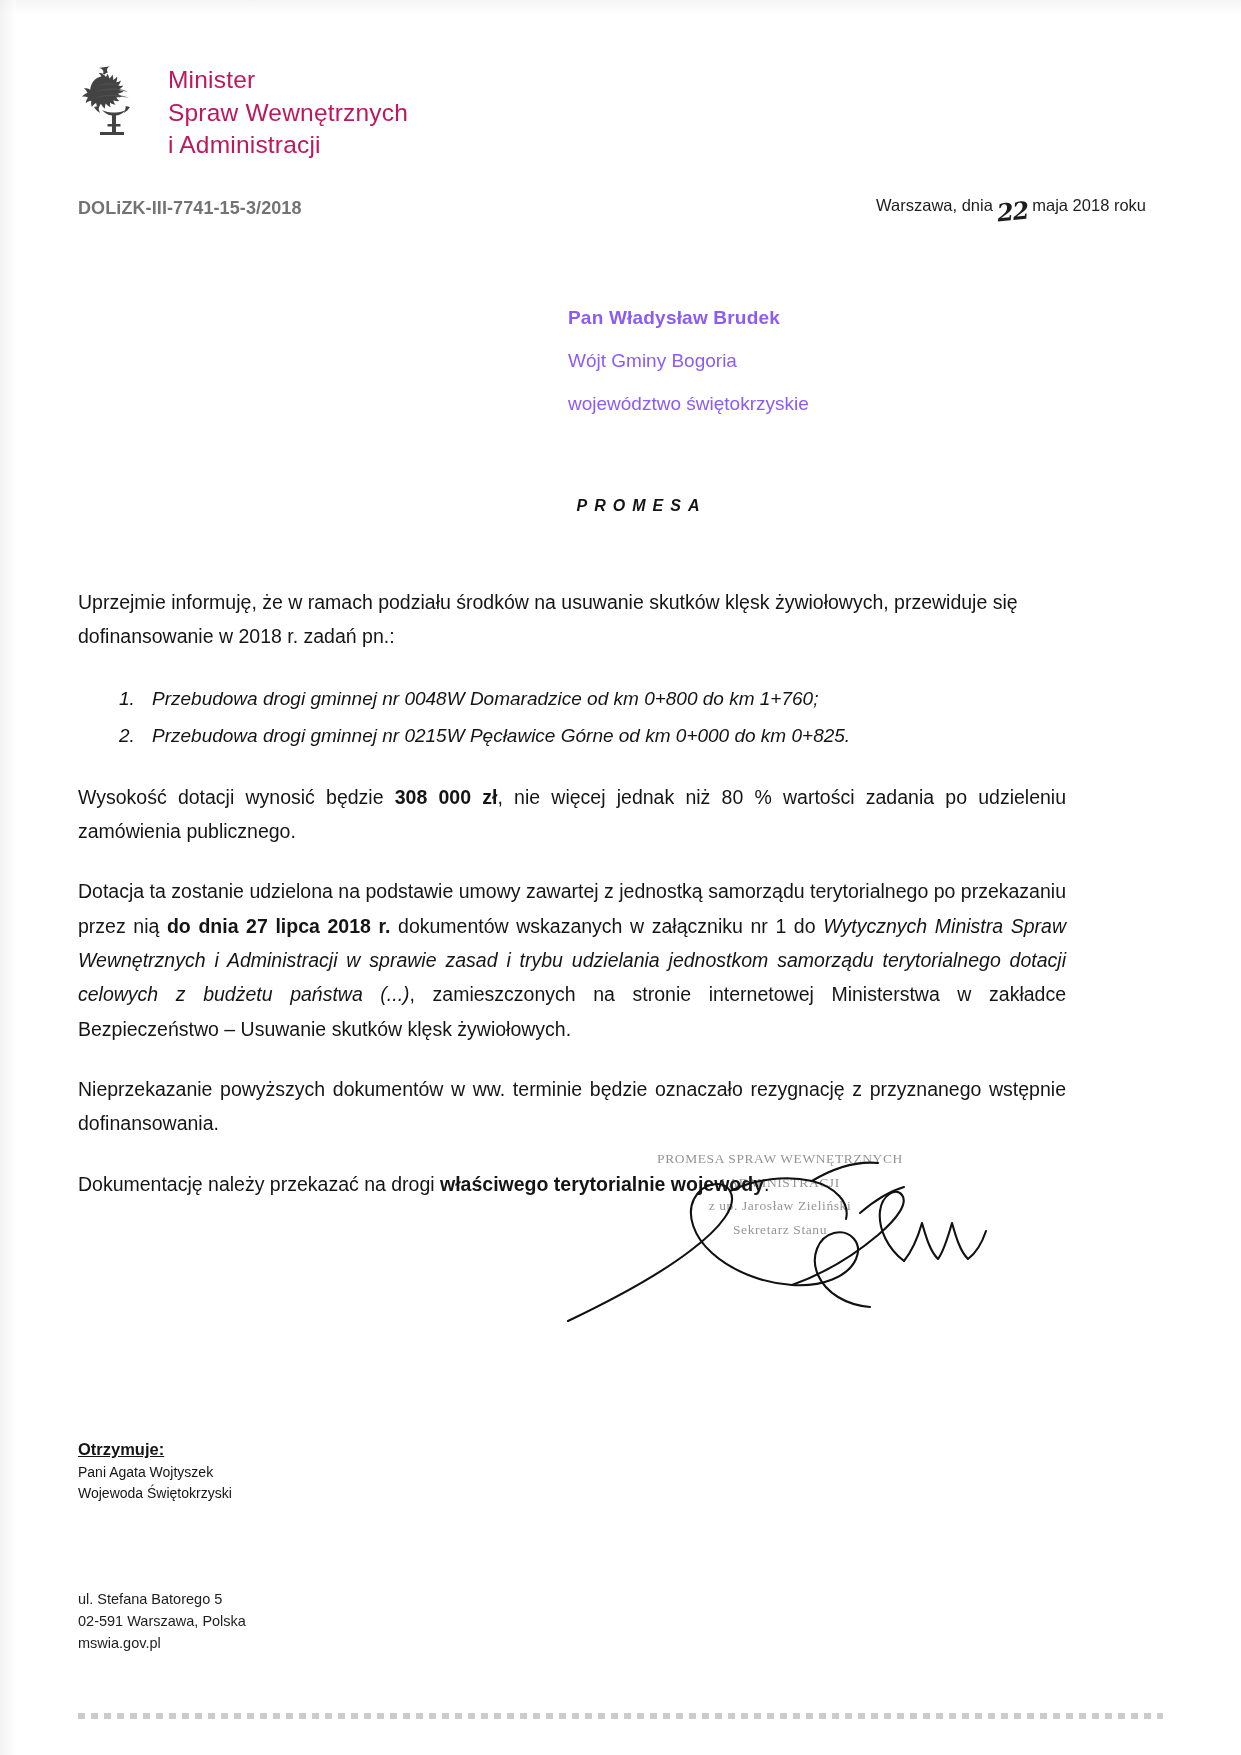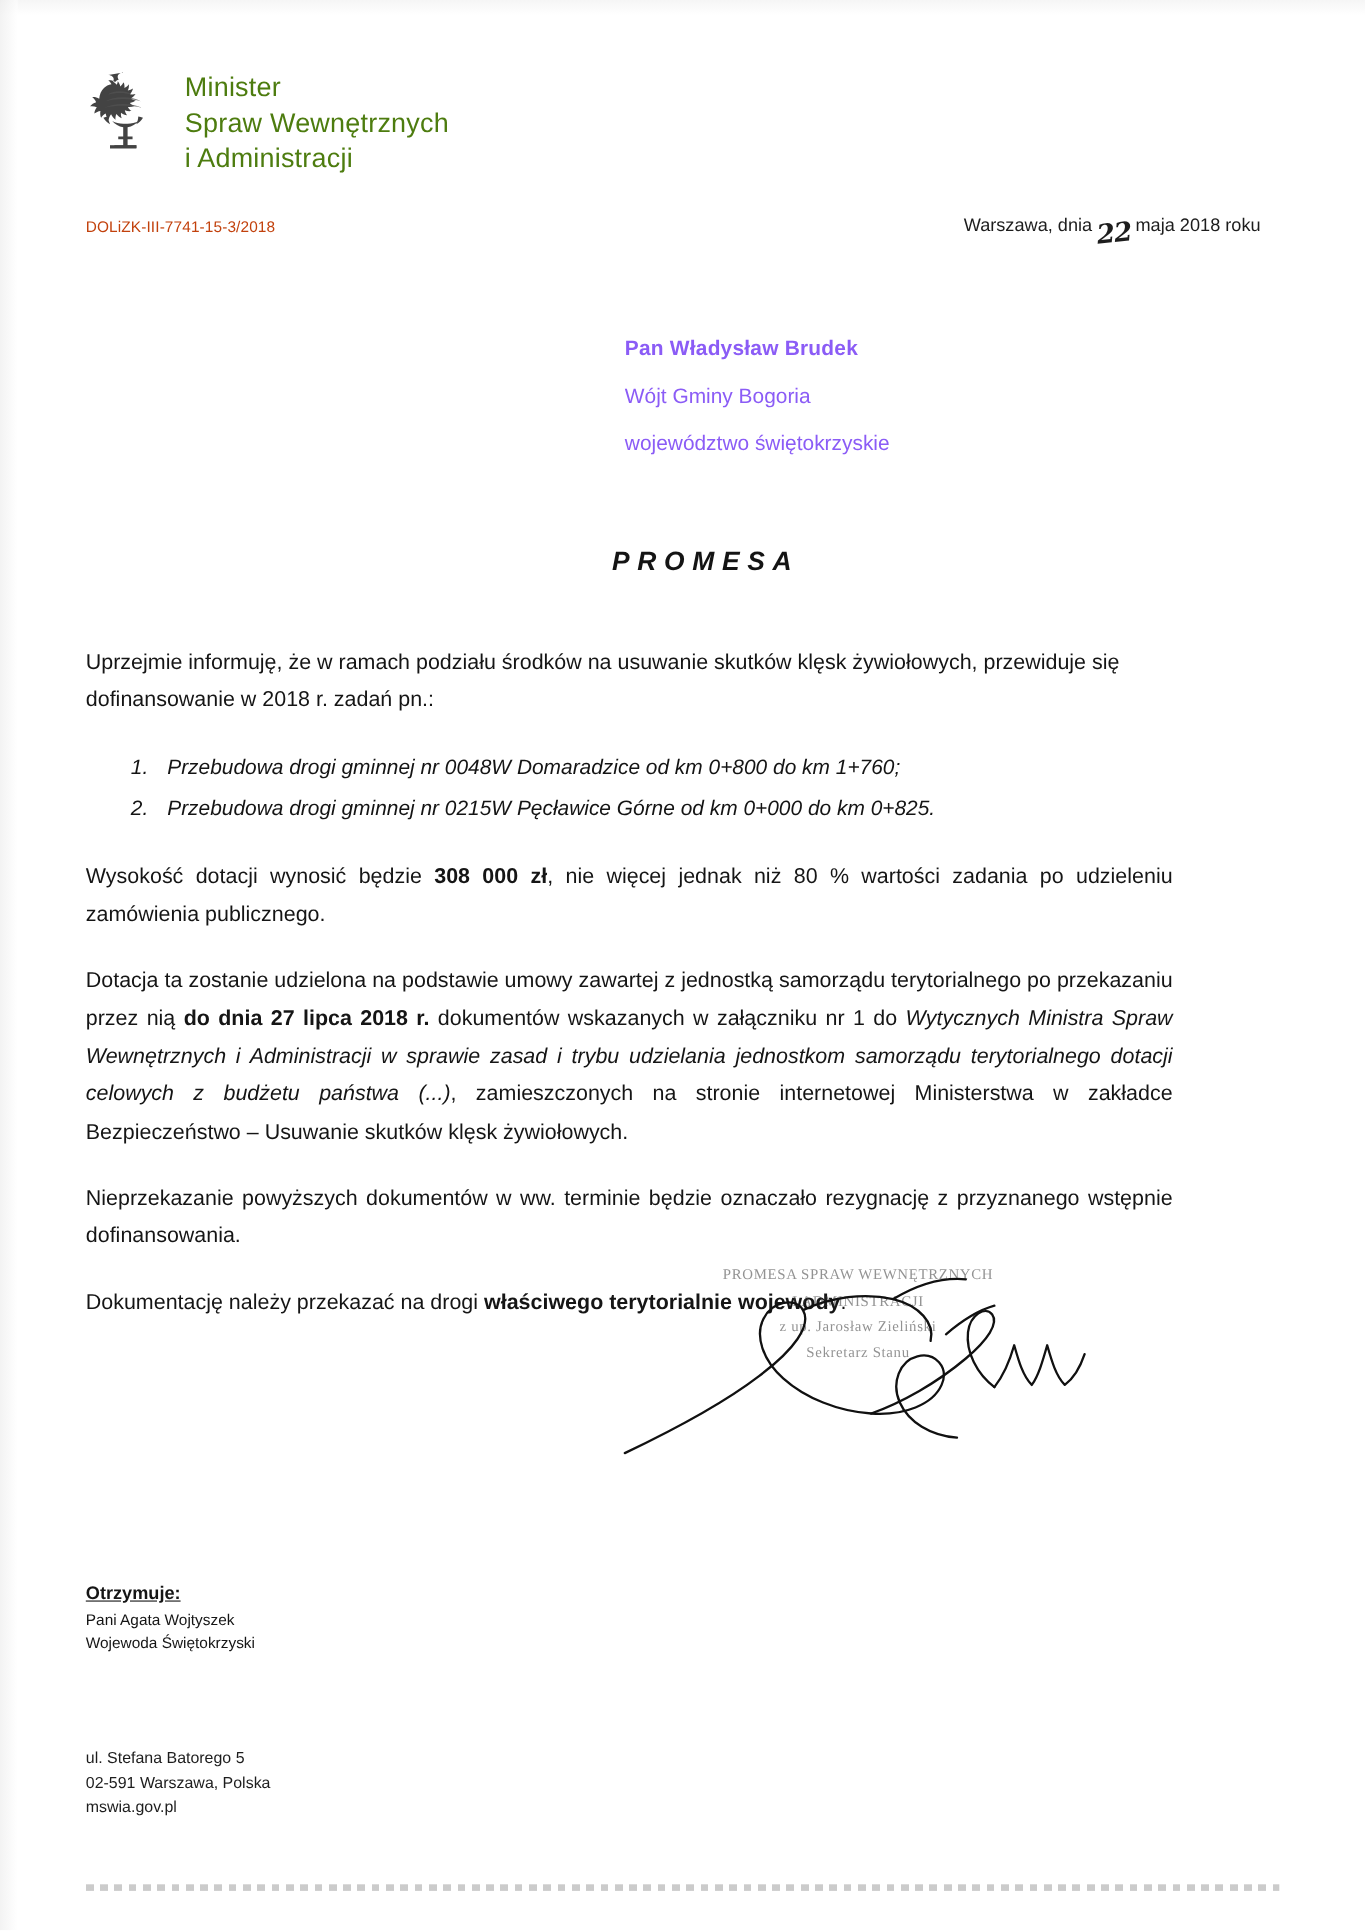--- a/index.html
+++ b/index.html
@@ -33,31 +33,32 @@
     flex: none;
     opacity: .88;
   }
   .lh-lines {
     padding-top: 4px;
   }
   .lh-lines div {
     font-size: 24.5px;
     line-height: 1.33;
     letter-spacing: .2px;
-    color: #4d7c0f;
+    color: #be185d;
     white-space: nowrap;
   }
   
   .refno {
     position: absolute;
     left: 78px;
     top: 198px;
-    font-size: 14px;
+    font-size: 18px;
     letter-spacing: .1px;
-    color: #c2410c;
+    color: #737373;
+    font-weight: bold;
   }
   .datebox {
     position: absolute;
     right: 95px;
     top: 196px;
     font-size: 16.5px;
     color: #1d1d1d;
     white-space: nowrap;
     display: flex;
     align-items: flex-end;
@@ -91,21 +92,21 @@
 
   
   .doc-title {
     position: absolute;
     left: 0;
     top: 497px;
     width: 1241px;
     text-align: center;
     padding-left: 42px;
     box-sizing: border-box;
-    font-size: 24px;
+    font-size: 16px;
     font-weight: 700;
     font-style: italic;
     letter-spacing: 7px;
     color: #141414;
   }
   
   .body {
     position: absolute;
     left: 78px;
     top: 585px;

